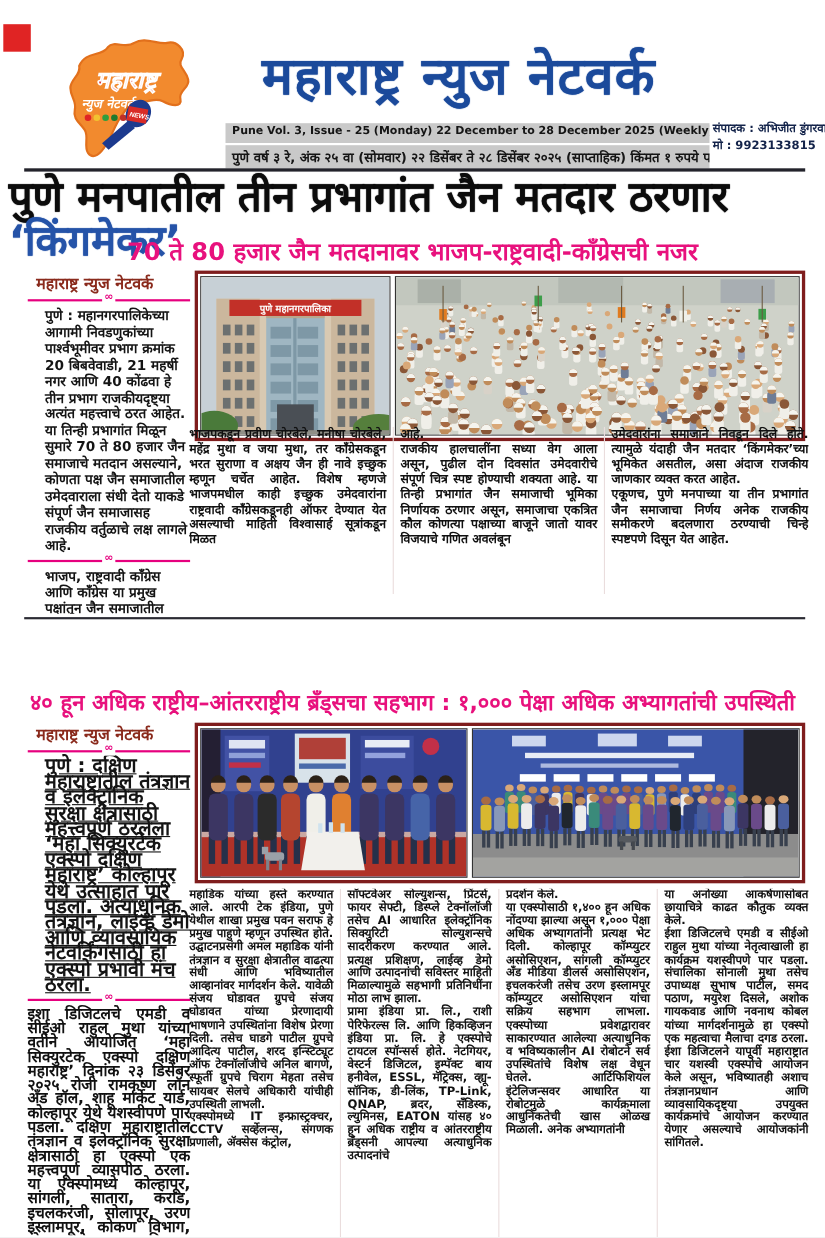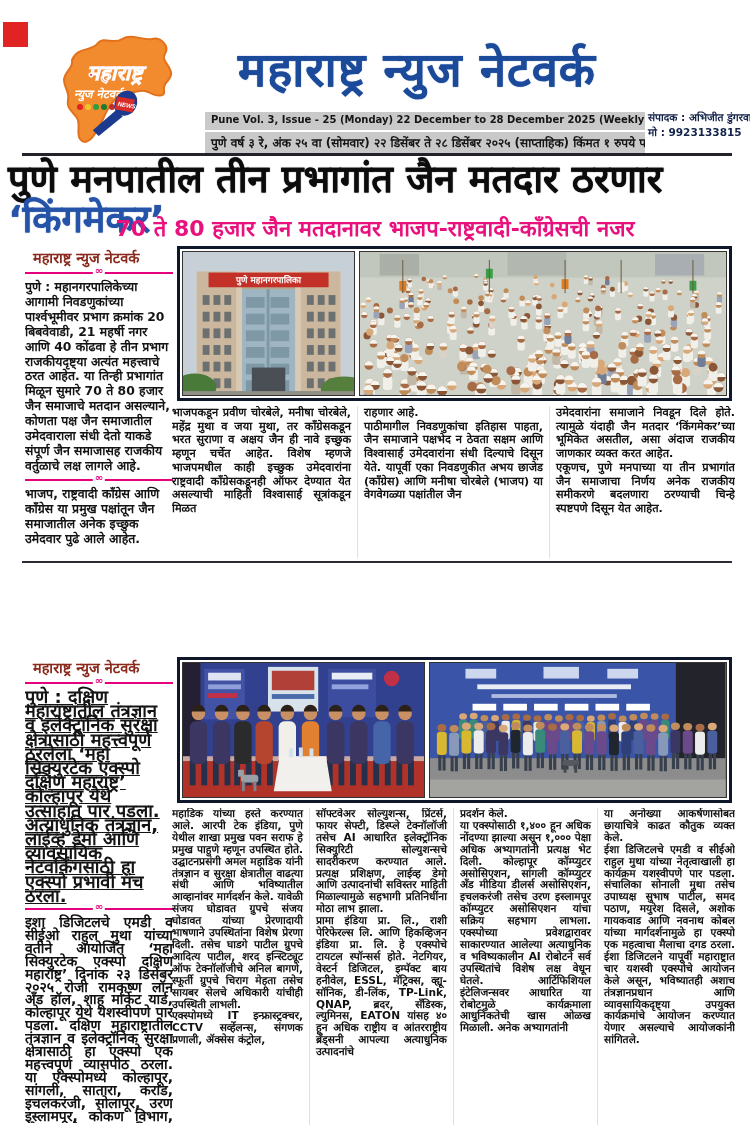--- a/index.html
+++ b/index.html
@@ -33,39 +33,39 @@
   .article-divider{left:22px;top:561px;width:710px;height:2px;background:#2b2b33;}
 
   
   .leftcol{left:25px;width:148px;overflow:hidden;}
   .leftcol1{top:247px;height:311px;}
   .leftcol2{top:657px;height:466px;}
   .dateline{color:#8a2a1c;font-weight:bold;font-size:14.5px;padding-left:8px;}
   .d-rule{position:relative;height:2px;background:#e6007e;margin:5px 0 6px 0;}
   .d-rule .orn{position:absolute;left:50%;top:-7px;transform:translateX(-50%);
       background:#fff;color:#e6007e;font-size:10px;line-height:12px;padding:0 2px;font-weight:bold;}
-  .leadtext{font-weight:bold;color:#141414;text-align:left;}
+  .leadtext{font-weight:bold;color:#141414;text-align:left;margin-left:16px;}
   .leftcol1 .leadtext{font-size:12.4px;line-height:14.9px;}
   .leftcol2 .leadtext{font-size:18px;line-height:14.2px;text-decoration:underline;}
   .leftcol2 .cont{font-size:14px;line-height:12.9px;font-weight:bold;text-align:justify;white-space:pre-line;}
 
   
-  .photo-frame{background:#fff;border:3px solid #0f172a;display:flex;gap:4px;padding:2px;box-sizing:border-box;}
+  .photo-frame{background:#fff;border:3px solid #7f1d1d;display:flex;gap:4px;padding:2px;box-sizing:border-box;}
   .pf1{left:177px;top:246px;width:555px;height:155px;}
   .pf2{left:177px;top:657px;width:555px;height:146px;}
   .photo{position:relative;overflow:hidden;border:1px solid #333;box-sizing:border-box;}
   .photo svg{display:block;width:100%;height:100%;}
   .ph-building{width:32%;}
   .ph-crowd{width:68%;}
   .ph-stage{width:45%;}
   .ph-group{width:55%;}
 
   
   .cols{left:172px;width:563px;display:flex;overflow:hidden;}
-  .cols1{top:406px;height:152px;}
+  .cols1{top:388px;height:152px;}
   .cols2{top:808px;height:317px;}
   .cols > .col{flex:1 1 0;text-align:justify;white-space:pre-line;}
   .cols > .col + .col{border-left:1px solid #eadddd;margin-left:6px;padding-left:6px;}
   .cols1 > .col{font-size:11.2px;line-height:13.7px;font-weight:bold;}
   .cols2 > .col{font-size:10.6px;line-height:11.9px;font-weight:bold;}
 </style>
 </head>
 <body>
 
 <div class="page">
@@ -885,28 +885,29 @@
             <rect x="265" y="8" width="1" height="34" fill="#6a5a40"></rect>
             <rect x="335" y="29.385528120713307" width="7" height="10" fill="#3d9e4a"></rect>
             <rect x="338" y="8" width="1" height="34" fill="#6a5a40"></rect>
           </g>
       </svg>
     </div>
   </div>
 
   <div class="abs cols cols1">
     <div class="col">भाजपकडून प्रवीण चोरबेले, मनीषा चोरबेले, महेंद्र मुथा व जया मुथा, तर काँग्रेसकडून भरत सुराणा व अक्षय जैन ही नावे इच्छुक म्हणून चर्चेत आहेत. विशेष म्हणजे भाजपमधील काही इच्छुक उमेदवारांना राष्ट्रवादी काँग्रेसकडूनही ऑफर देण्यात येत असल्याची माहिती विश्वासार्ह सूत्रांकडून मिळत</div>
-    <div class="col">राहणार आहे.
-पाठीमागील निवडणुकांचा इतिहास पाहता, जैन समाजाने पक्षभेद न ठेवता सक्षम आणि विश्वासार्ह उमेदवारांना संधी दिल्याचे दिसून येते. यापूर्वी एका निवडणुकीत अभय छाजेड (काँग्रेस) आणि मनीषा चोरबेले (भाजप) या वेगवेगळ्या पक्षांतील जैन</div>
+    <div class="col">आहे.
+राजकीय हालचालींना सध्या वेग आला असून, पुढील दोन दिवसांत उमेदवारीचे संपूर्ण चित्र स्पष्ट होण्याची शक्यता आहे. या तिन्ही प्रभागांत जैन समाजाची भूमिका निर्णायक ठरणार असून, समाजाचा एकत्रित कौल कोणत्या पक्षाच्या बाजूने जातो यावर विजयाचे गणित अवलंबून</div>
     <div class="col">उमेदवारांना समाजाने निवडून दिले होते. त्यामुळे यंदाही जैन मतदार ‘किंगमेकर’च्या भूमिकेत असतील, असा अंदाज राजकीय जाणकार व्यक्त करत आहेत.
 एकूणच, पुणे मनपाच्या या तीन प्रभागांत जैन समाजाचा निर्णय अनेक राजकीय समीकरणे बदलणारा ठरण्याची चिन्हे स्पष्टपणे दिसून येत आहेत.</div>
   </div>
 
   <div class="abs article-divider"></div>
 
+  <div class="abs subhead subhead2">४० हून अधिक राष्ट्रीय–आंतरराष्ट्रीय ब्रँड्सचा सहभाग : १,००० पेक्षा अधिक अभ्यागतांची उपस्थिती</div>
 
   <div class="abs leftcol leftcol2">
     <div class="dateline">महाराष्ट्र न्युज नेटवर्क</div>
     <div class="d-rule">
         <span class="orn">∞</span>
       </div>
     <div class="leadtext">पुणे : दक्षिण महाराष्ट्रातील तंत्रज्ञान व इलेक्ट्रॉनिक सुरक्षा क्षेत्रासाठी महत्त्वपूर्ण ठरलेला ‘महा सिक्युरटेक एक्स्पो दक्षिण महाराष्ट्र’ कोल्हापूर येथे उत्साहात पार पडला. अत्याधुनिक तंत्रज्ञान, लाईव्ह डेमो आणि व्यावसायिक नेटवर्किंगसाठी हा एक्स्पो प्रभावी मंच ठरला.</div>
     <div class="d-rule">
         <span class="orn">∞</span>
       </div>

